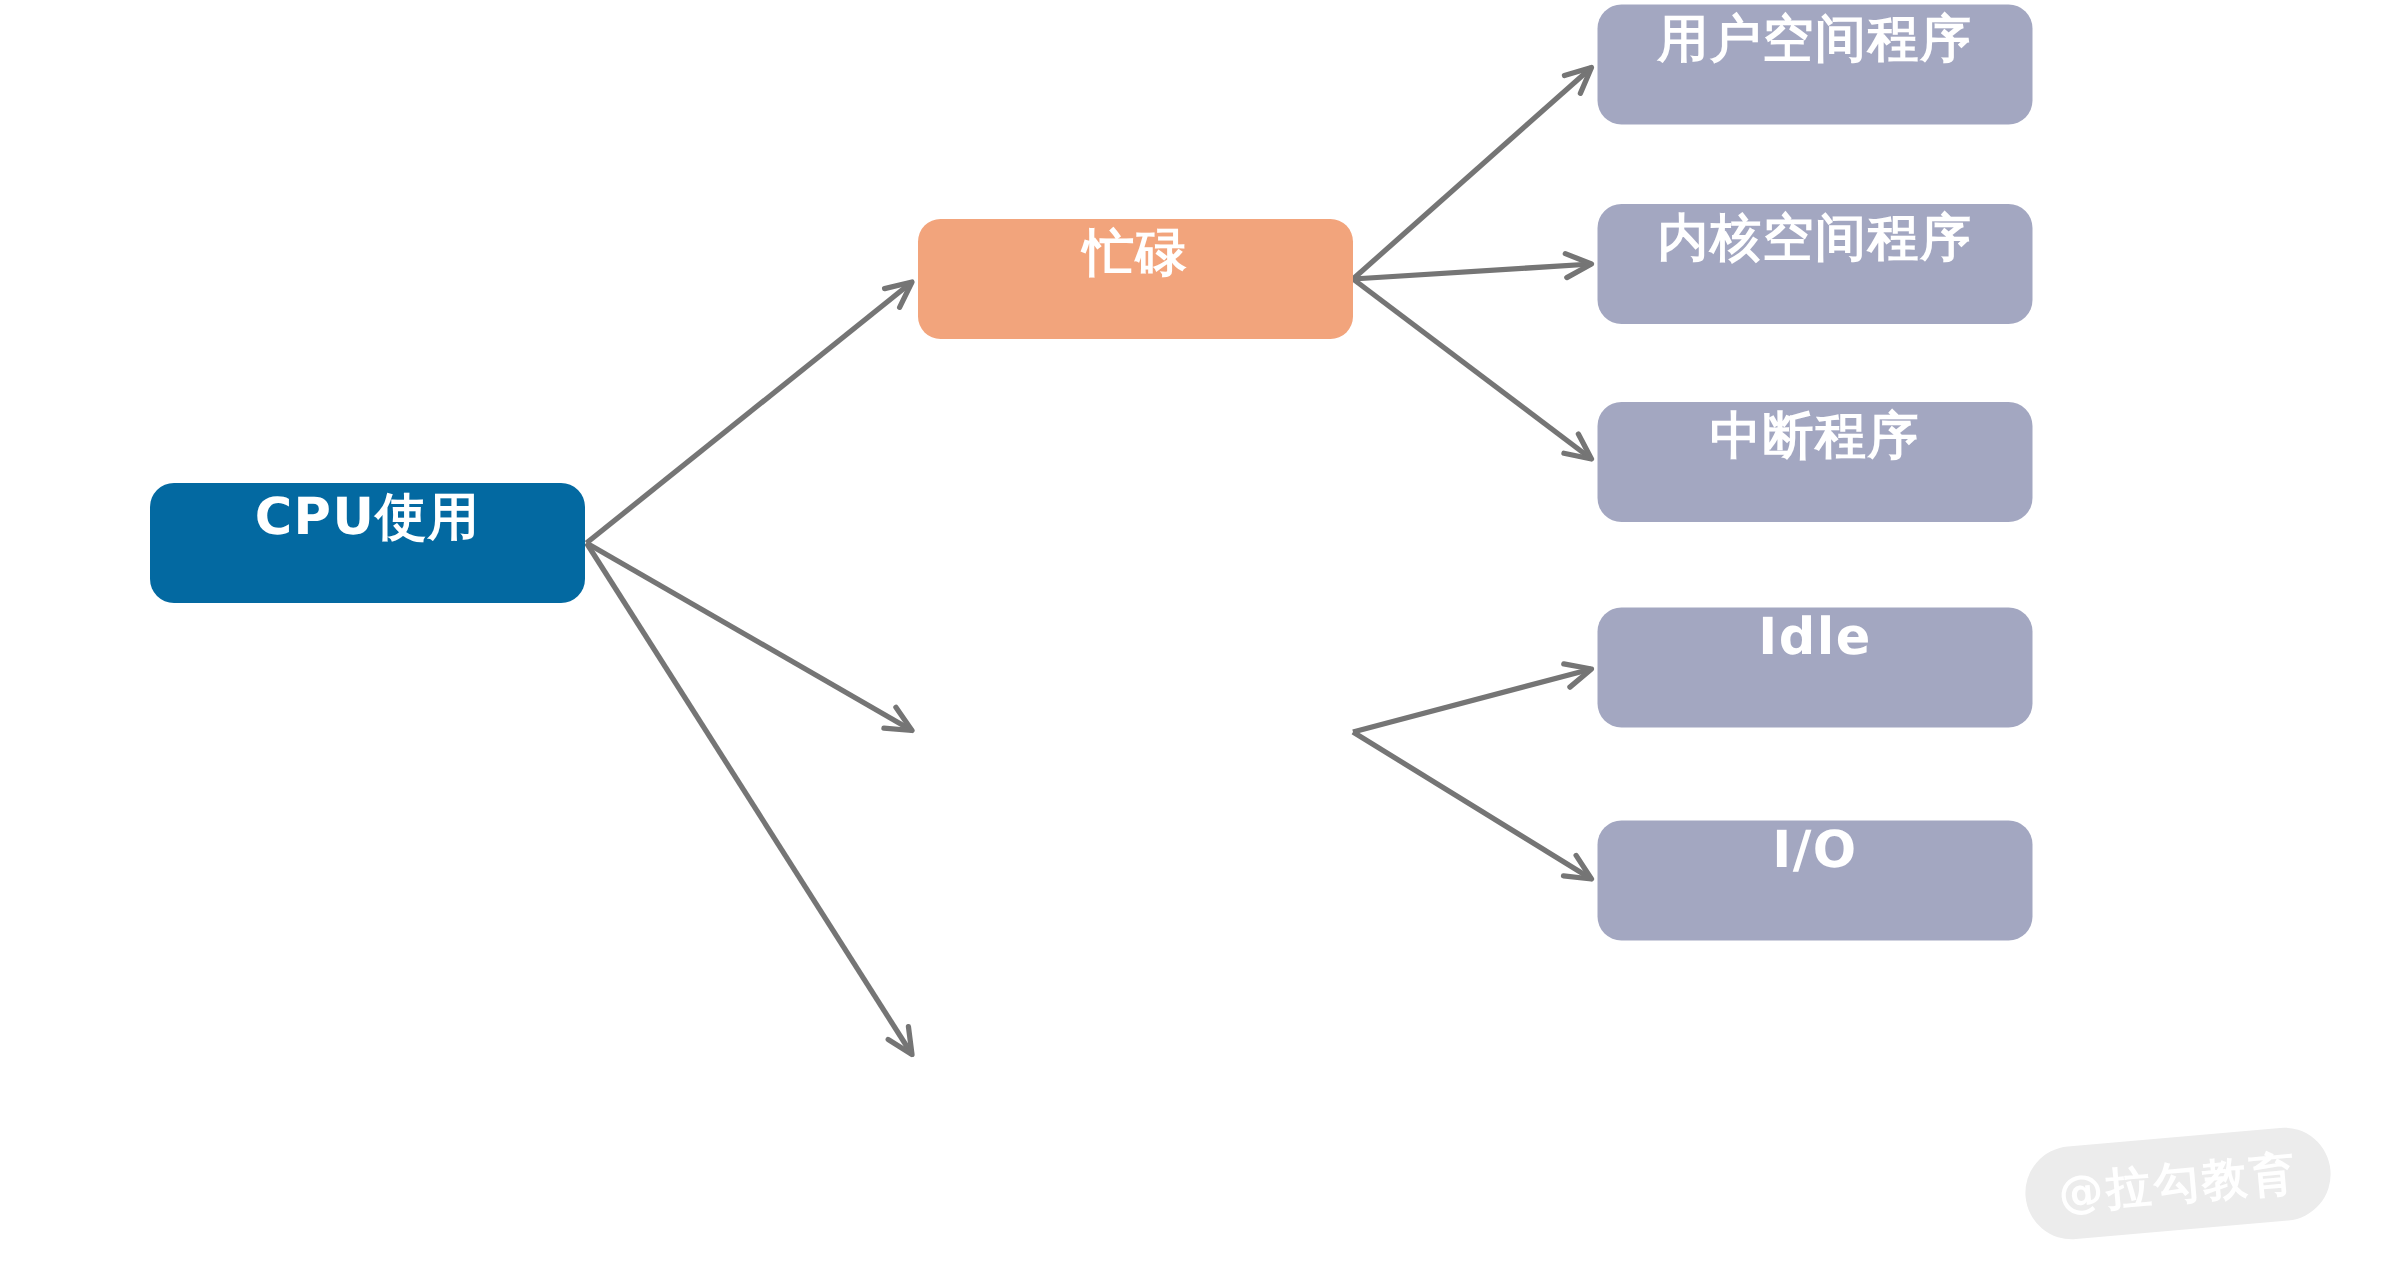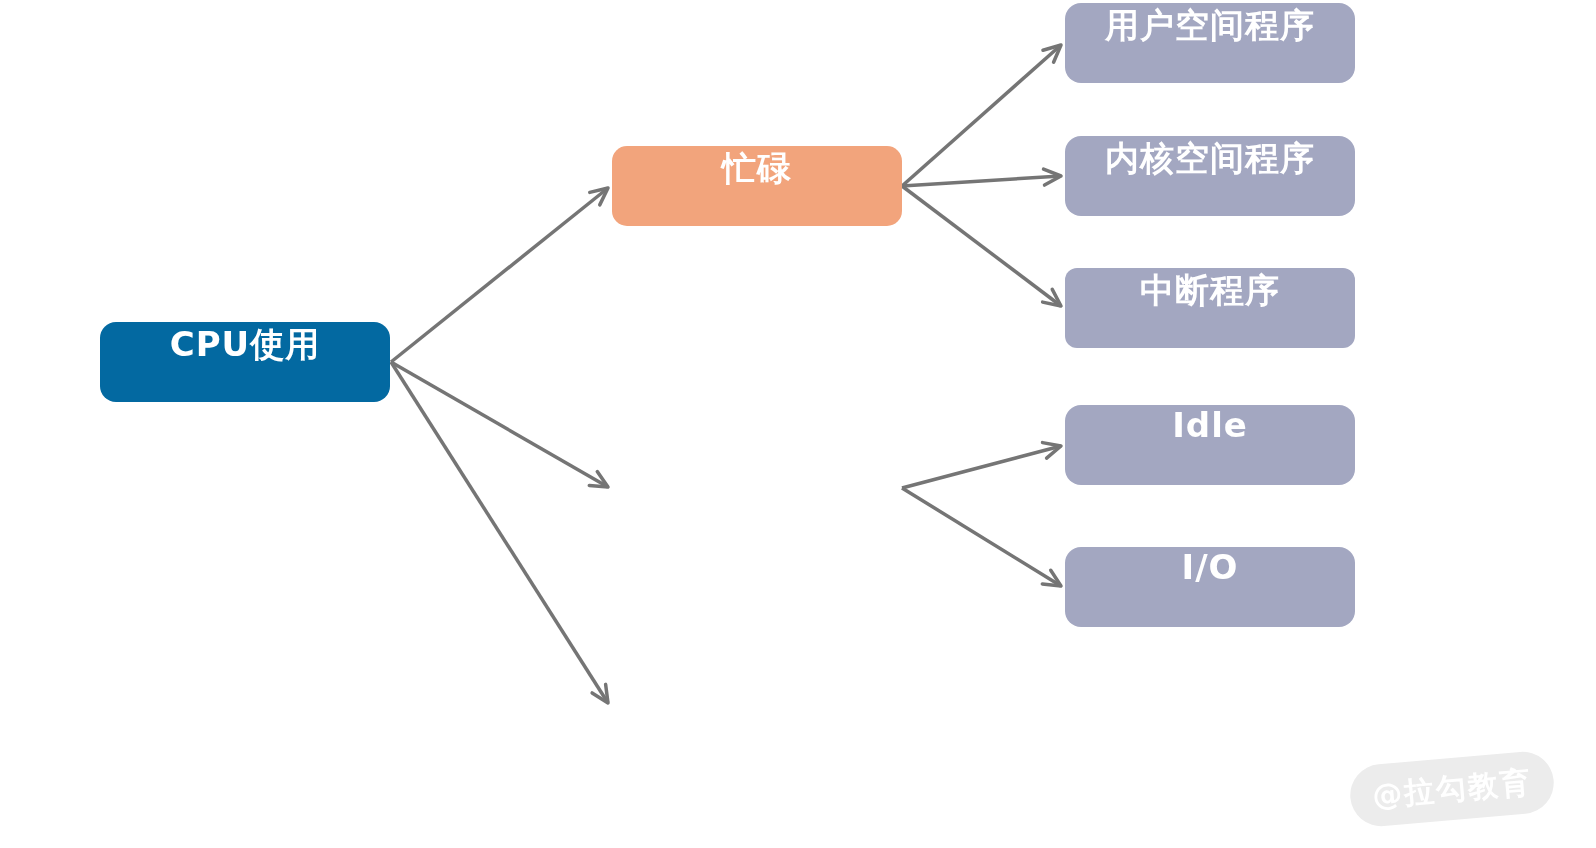--- a/index.html
+++ b/index.html
@@ -41,21 +41,21 @@
   .node.root   { background: #0369a1; }
   .node.level2 { background: #F2A47C; border-radius: 15px; }
   .node.level3 { background: #A3A7C1; }
 
   .n-cpu      { left: 100px;  top: 322px; }
   .n-busy     { left: 612px;  top: 146px; }
   .n-idlecn   { left: 612px;  top: 448px; }
   .n-stolen   { left: 612px;  top: 666px; }
   .n-user     { left: 1065px; top: 3px;   }
   .n-kernel   { left: 1065px; top: 136px; }
-  .n-irq      { left: 1065px; top: 268px; border-radius: 12px; }
+  .n-irq      { left: 1065px; top: 268px; }
   .n-idleen   { left: 1065px; top: 405px; }
   .n-io       { left: 1065px; top: 547px; }
 
   .watermark {
     position: absolute;
     left: 1350px;
     top: 758px;
     width: 204px;
     height: 62px;
     border-radius: 31px;

